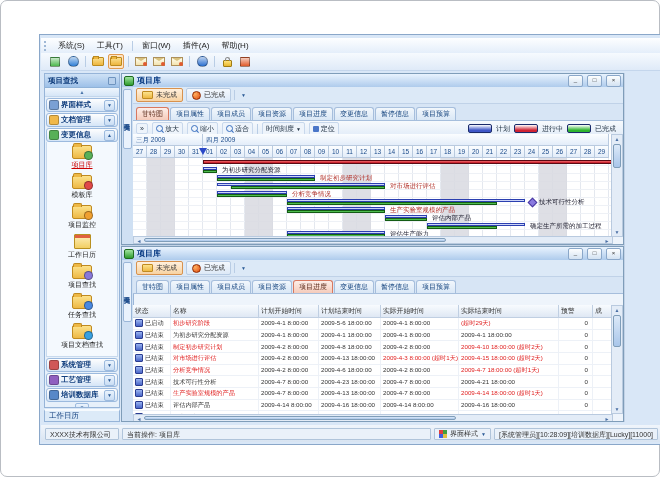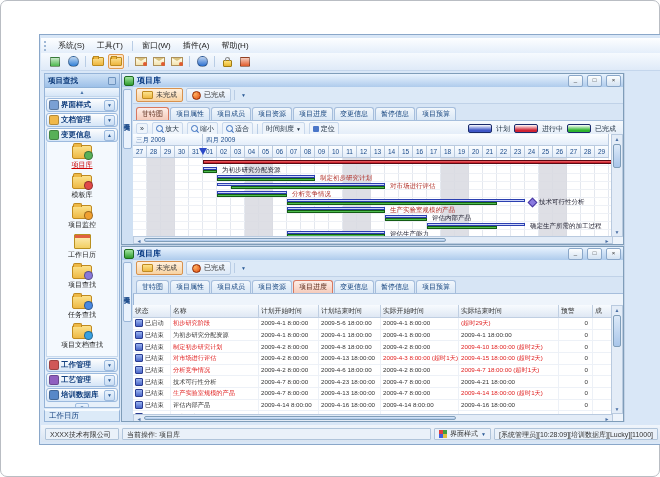--- a/index.html
+++ b/index.html
@@ -241,21 +241,21 @@
             </div>
             <div class="side-item">
               <div class="folder-ico">
                 <div class="badge" style="background: rgb(56, 160, 224);"></div>
               </div>
               <div class="side-item-label">项目文档查找</div>
             </div>
           </div>
           <div class="side-group">
             <div class="gic" style="background: rgb(208, 88, 88);"></div>
-            <div class="lbl">工作管理</div>
+            <div class="lbl">系统管理</div>
             <div class="arr">▼</div>
           </div>
           <div class="side-group">
             <div class="gic" style="background: rgb(144, 96, 192);"></div>
             <div class="lbl">工艺管理</div>
             <div class="arr">▼</div>
           </div>
           <div class="side-group">
             <div class="gic" style="background: rgb(88, 136, 200);"></div>
             <div class="lbl">培训数据库</div>

